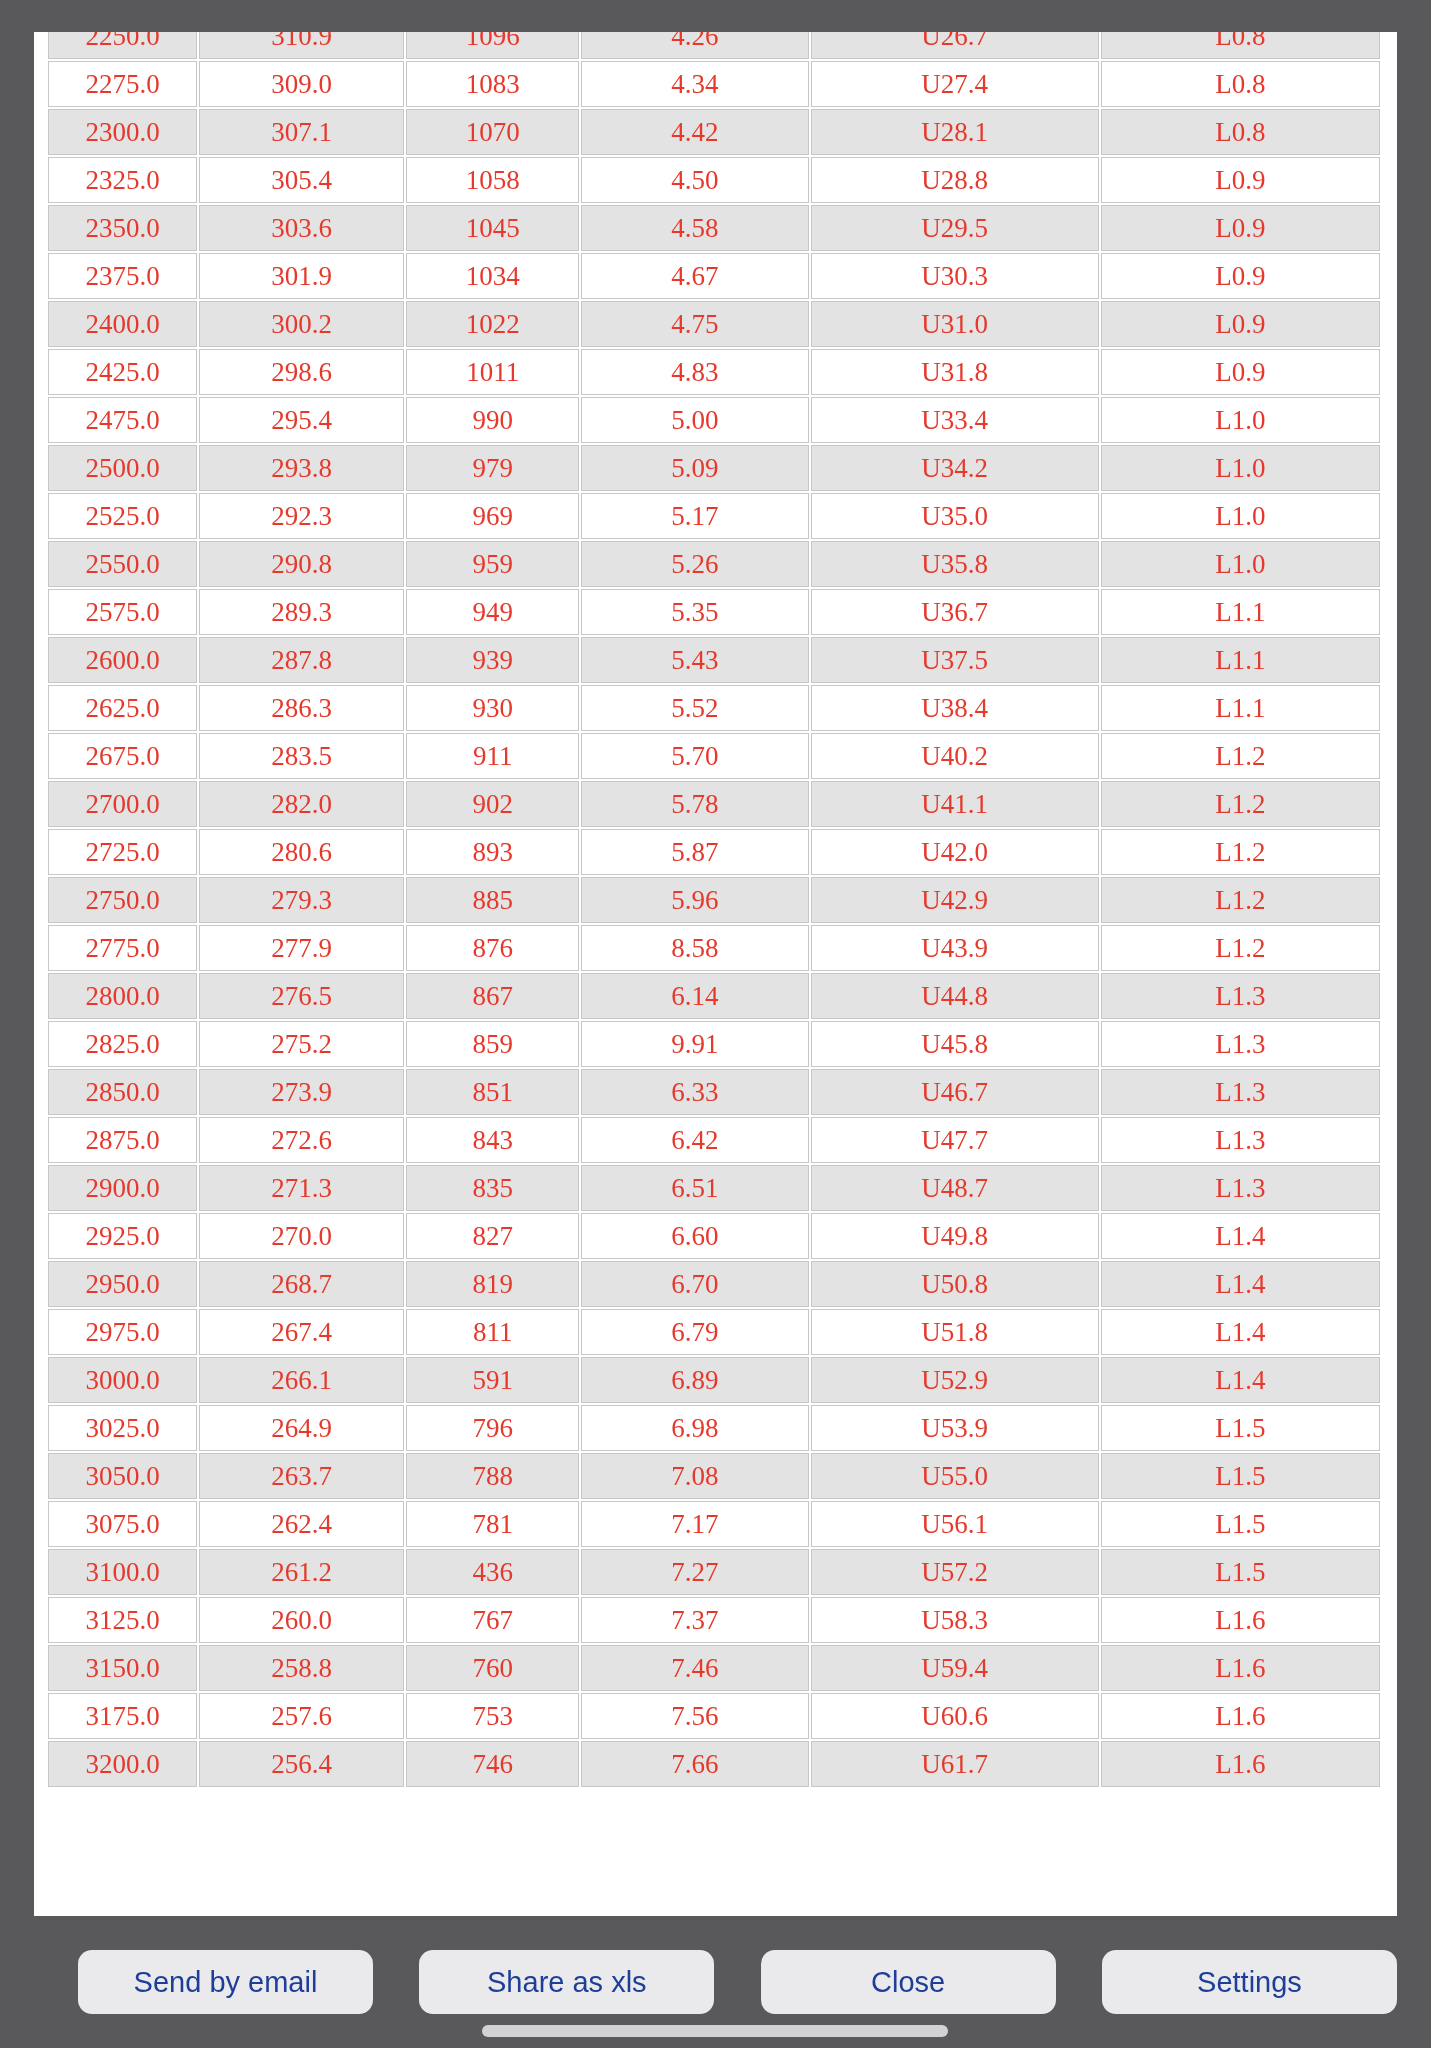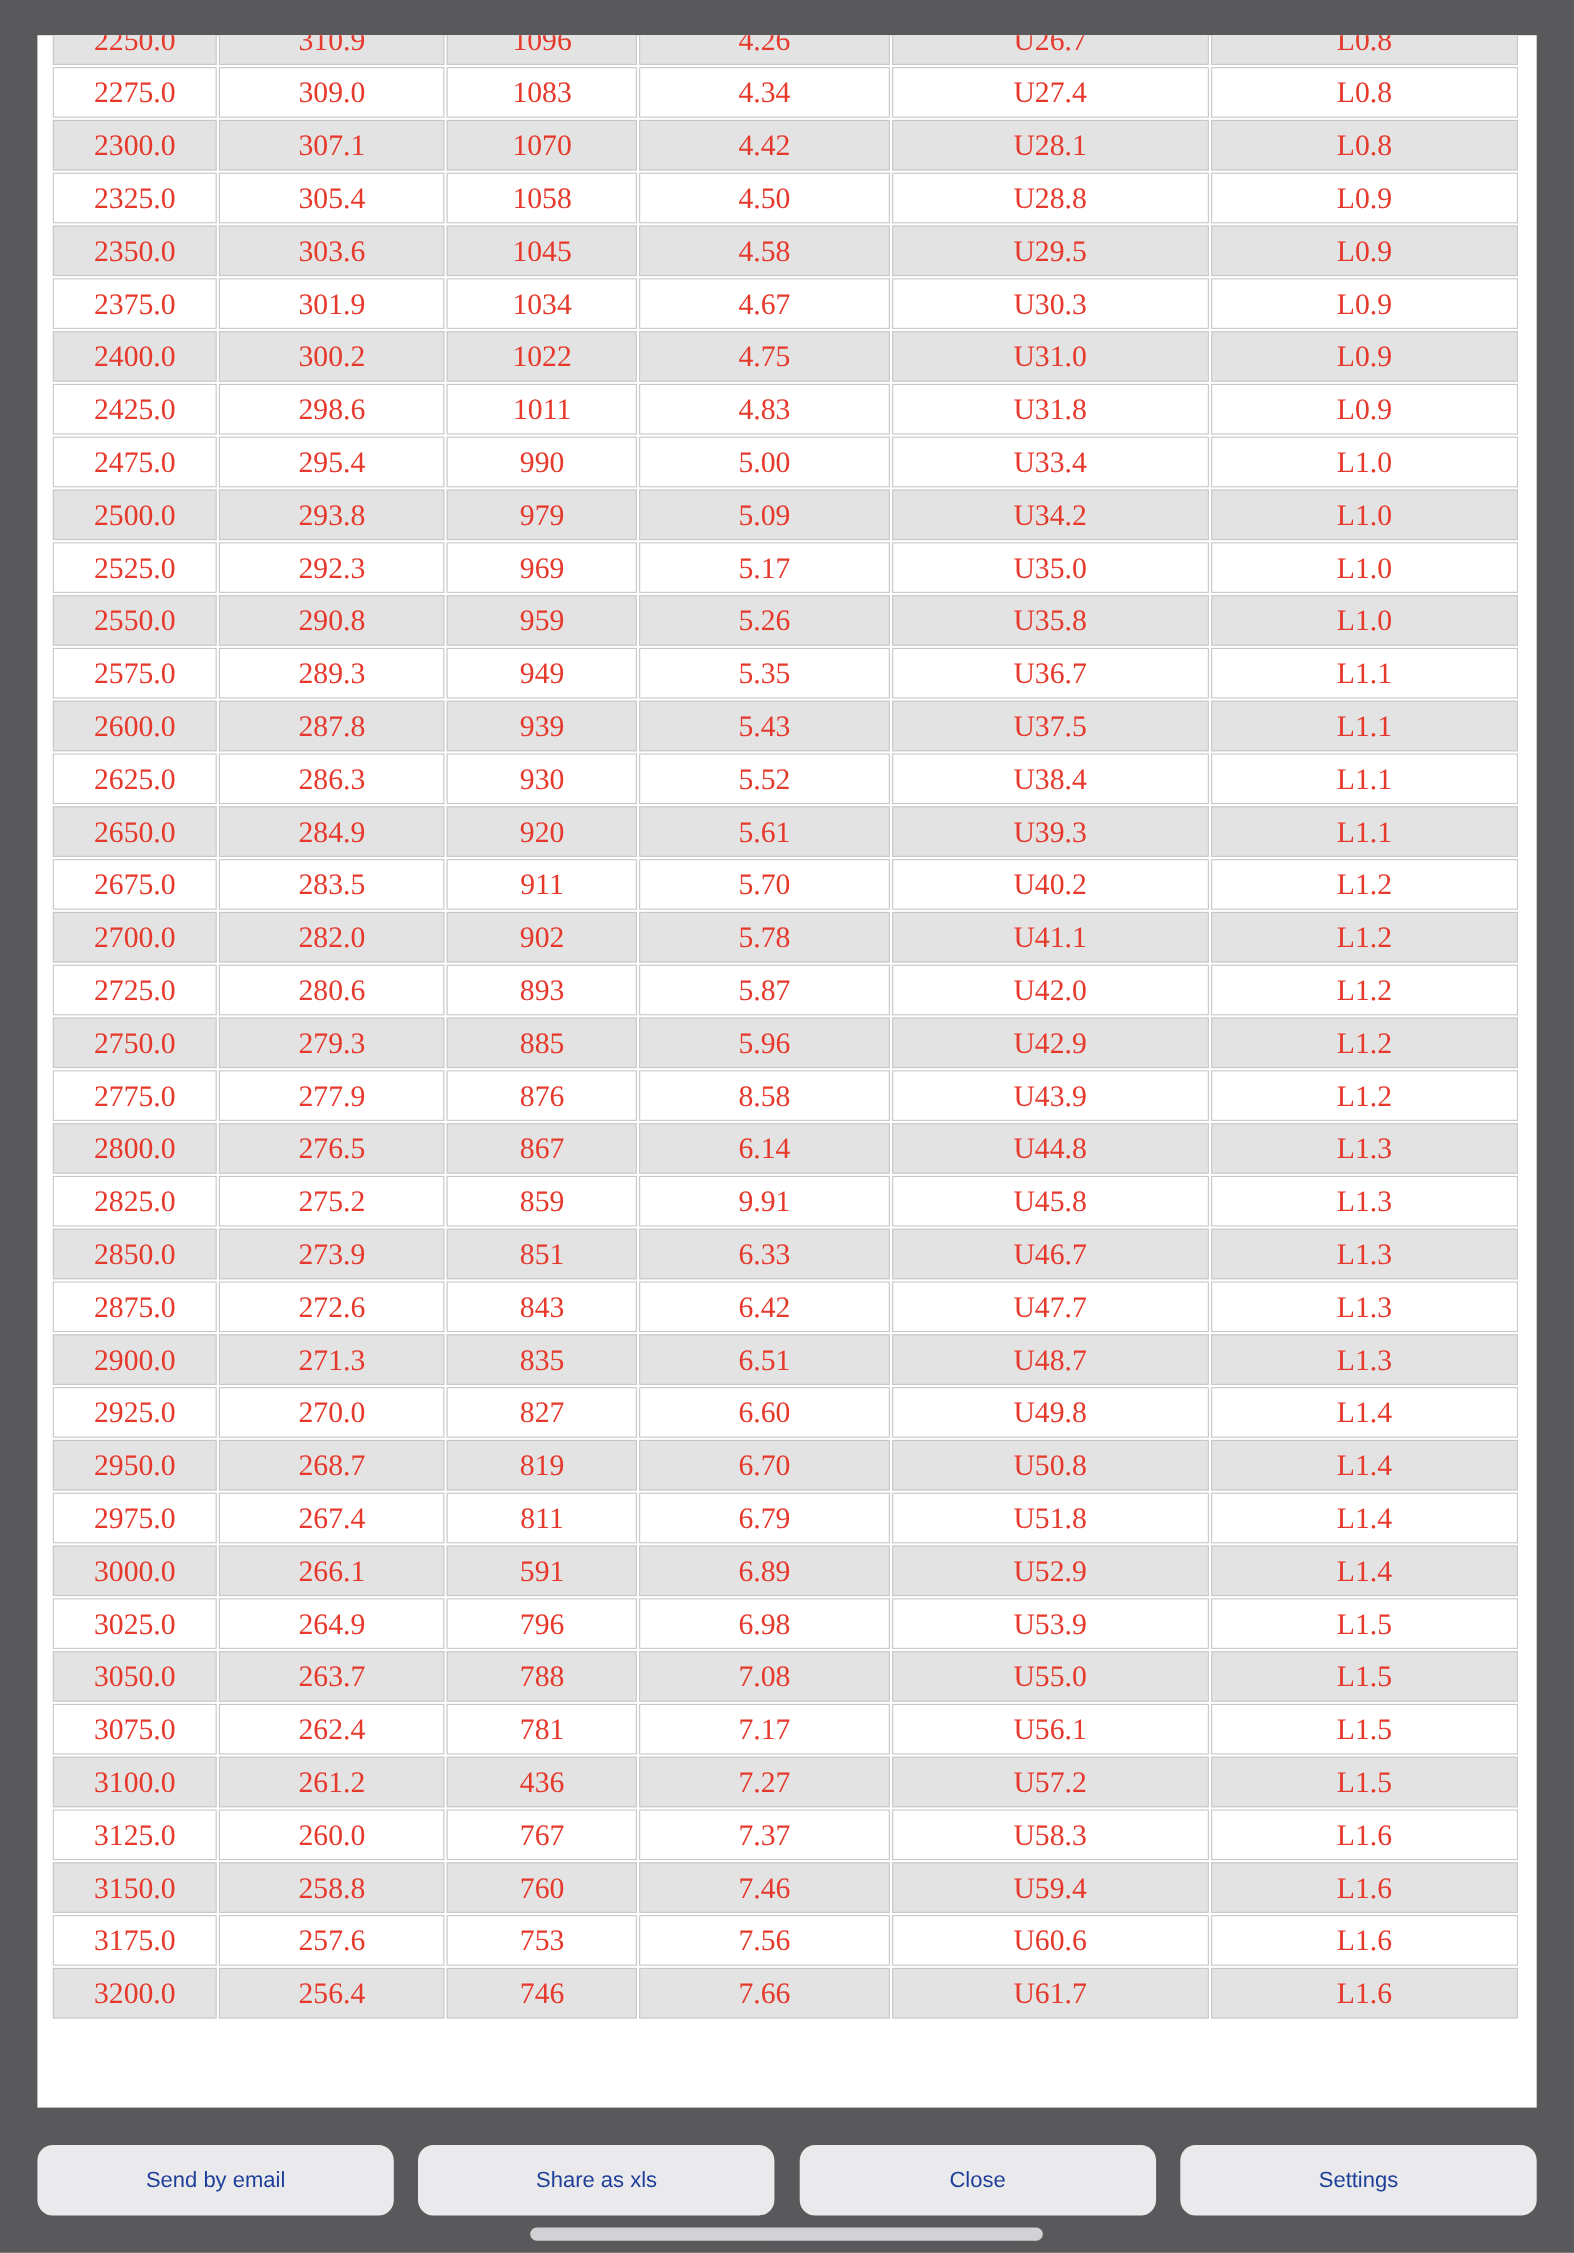--- a/index.html
+++ b/index.html
@@ -54,28 +54,29 @@
     background:var(--row-alt);
   }
   .action-bar{
     position:absolute;
     left:34px;top:1950px;
     width:1363px;
     display:flex;
     justify-content:space-between;
   }
   .action-bar button{
-    width:324px;height:64px;
+    width:295px;height:64px;
     border:none;
     border-radius:14px;
     background:var(--btn-bg);
     color:var(--btn-text);
     font-family:"Liberation Sans","DejaVu Sans",sans-serif;
-    font-size:20px;
+    font-size:29px;
     cursor:pointer;
+    margin-left:44px;
   }
   .home-indicator{
     position:absolute;
     left:482px;top:2025px;
     width:466px;height:12px;
     border-radius:6px;
     background:var(--indicator);
   }
 </style>
 </head>
@@ -206,28 +207,20 @@
             <td>L1.1</td>
           </tr>
           <tr>
             <td>2625.0</td>
             <td>286.3</td>
             <td>930</td>
             <td>5.52</td>
             <td>U38.4</td>
             <td>L1.1</td>
           </tr>
-          <tr class="alt">
-            <td>2650.0</td>
-            <td>284.9</td>
-            <td>920</td>
-            <td>5.61</td>
-            <td>U39.3</td>
-            <td>L1.1</td>
-          </tr>
           <tr>
             <td>2675.0</td>
             <td>283.5</td>
             <td>911</td>
             <td>5.70</td>
             <td>U40.2</td>
             <td>L1.2</td>
           </tr>
           <tr class="alt">
             <td>2700.0</td>

